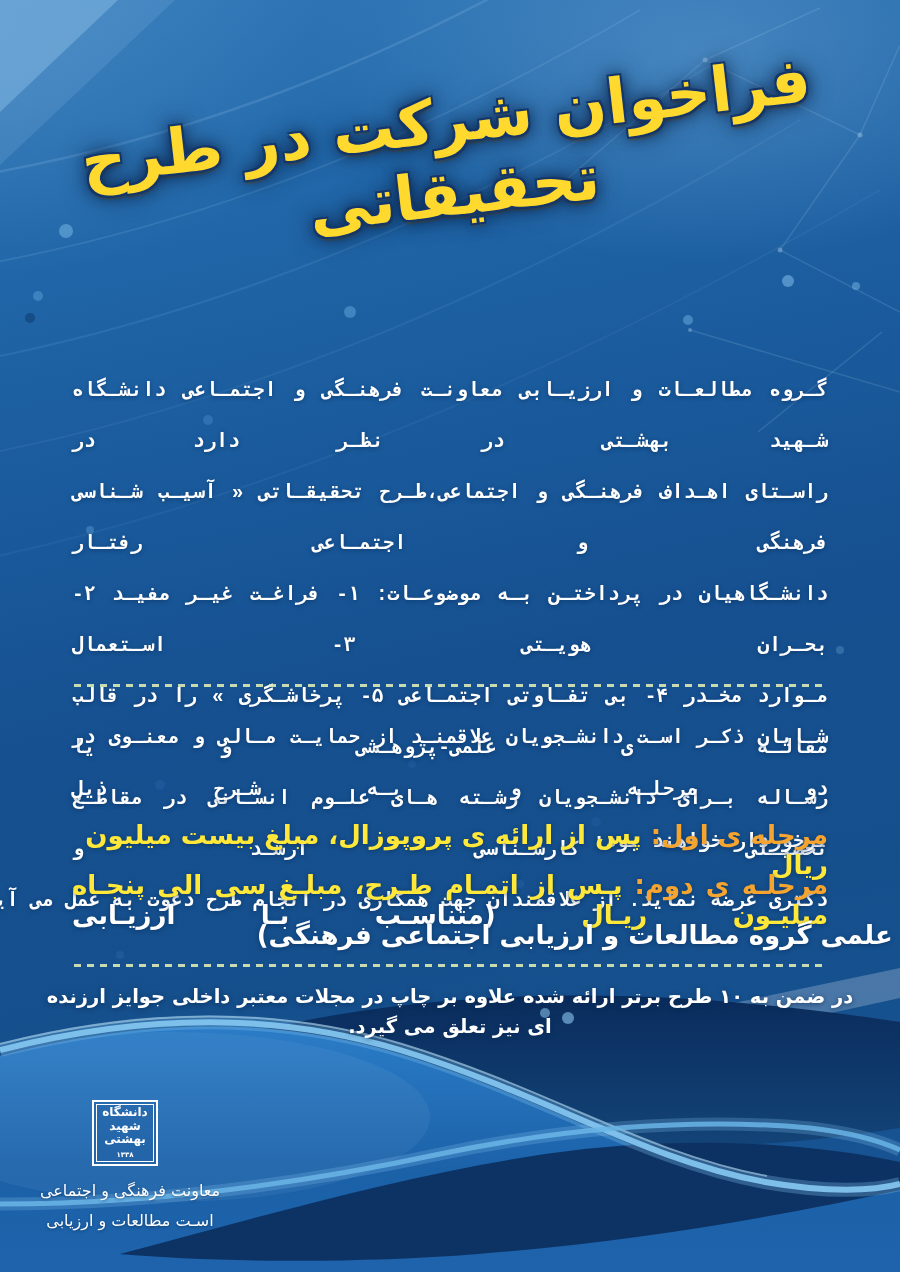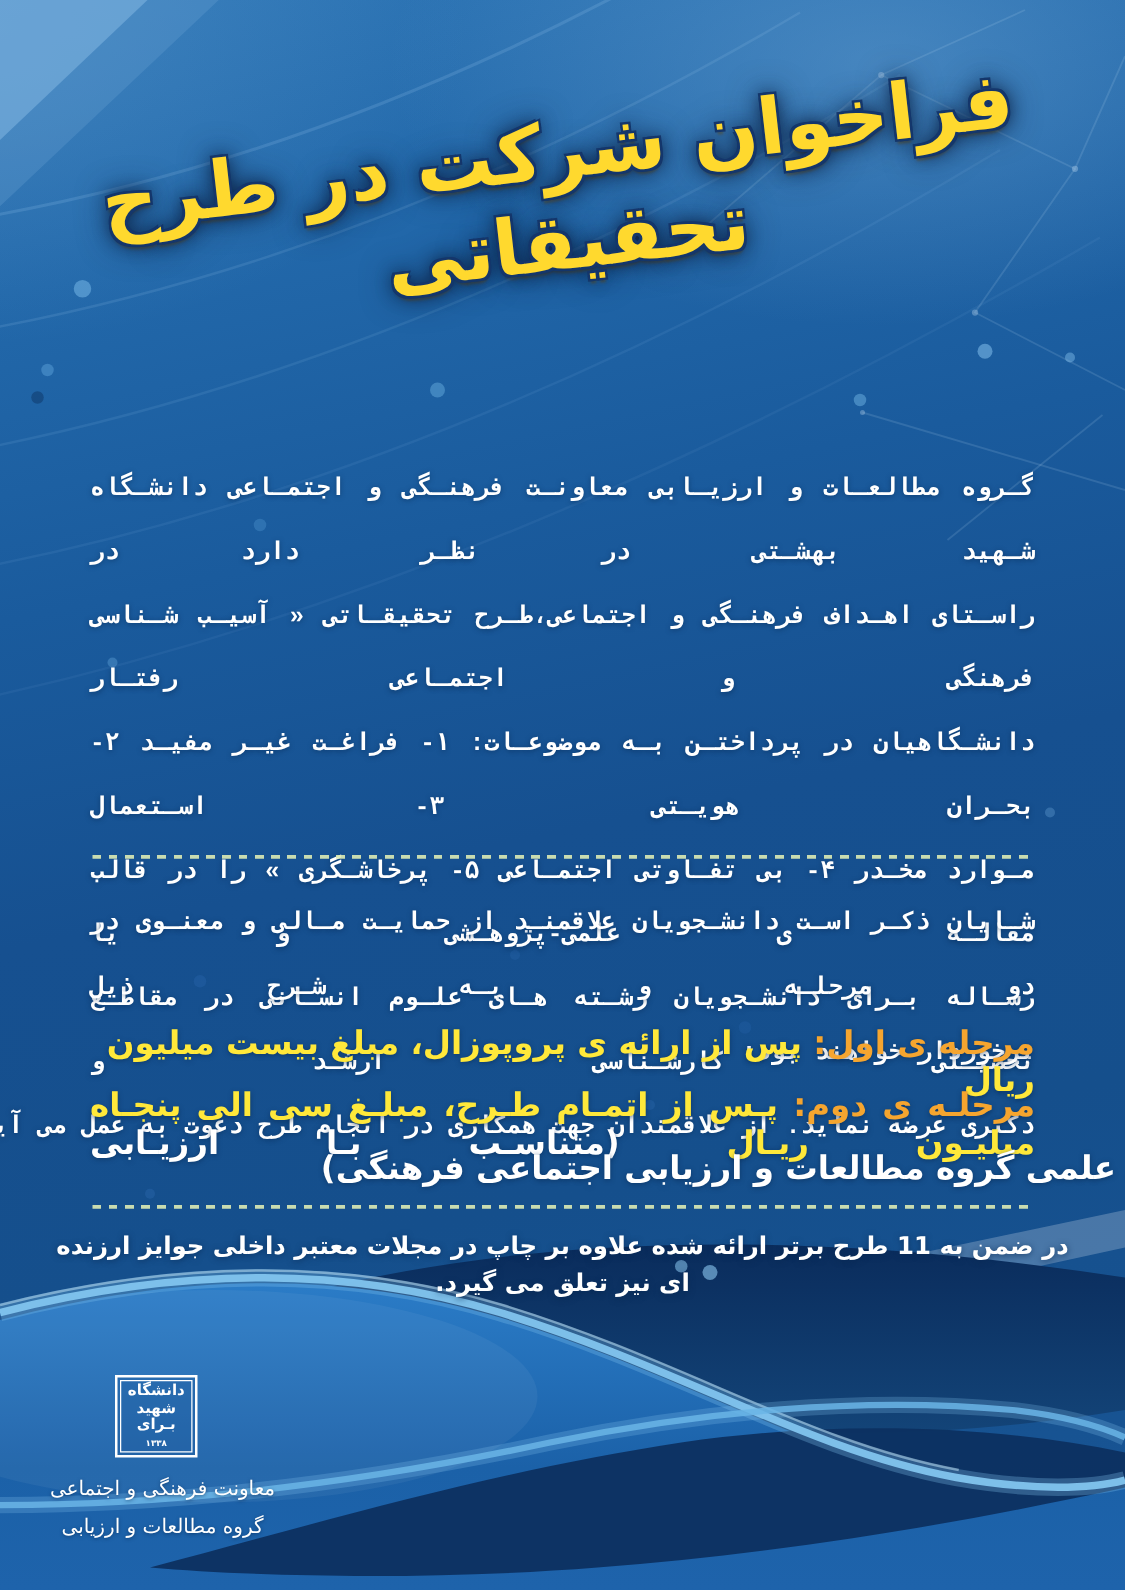--- a/index.html
+++ b/index.html
@@ -175,30 +175,30 @@
     <div class="stage stage2">
       <span class="orange">مرحلـه ی دوم:</span>
       <span class="yellow">پـس از اتمـام طـرح، مبلـغ سی الی پنجـاه میلیـون ریـال</span>
       <span class="white">(متناسـب بـا ارزیـابی</span>
     </div>
 
     <div class="stage cont">های علمی گروه مطالعات و ارزیابی اجتماعی فرهنگی)</div>
 
     <div class="dashes dash2"></div>
 
-    <div class="footer-note">در ضمن به 11 طرح برتر ارائه شده علاوه بر چاپ در مجلات معتبر داخلی جوایز ارزنده ای نیز تعلق می گیرد.</div>
+    <div class="footer-note">در ضمن به ۱۰ طرح برتر ارائه شده علاوه بر چاپ در مجلات معتبر داخلی جوایز ارزنده ای نیز تعلق می گیرد.</div>
 
     <div class="logo-square">
       <div class="logo-inner">
         <span>دانشگاه</span>
         <span>شهید</span>
-        <span>بـرای</span>
+        <span>بهشتی</span>
         <span class="logo-year">۱۳۳۸</span>
       </div>
     </div>
 
     <div class="org-caption">
       <div>معاونت فرهنگی و اجتماعی</div>
-      <div>گروه مطالعات و ارزیابی</div>
+      <div>اسـت مطالعات و ارزیابی</div>
     </div>
 
   </div>
 </div>
 
 </body></html>

